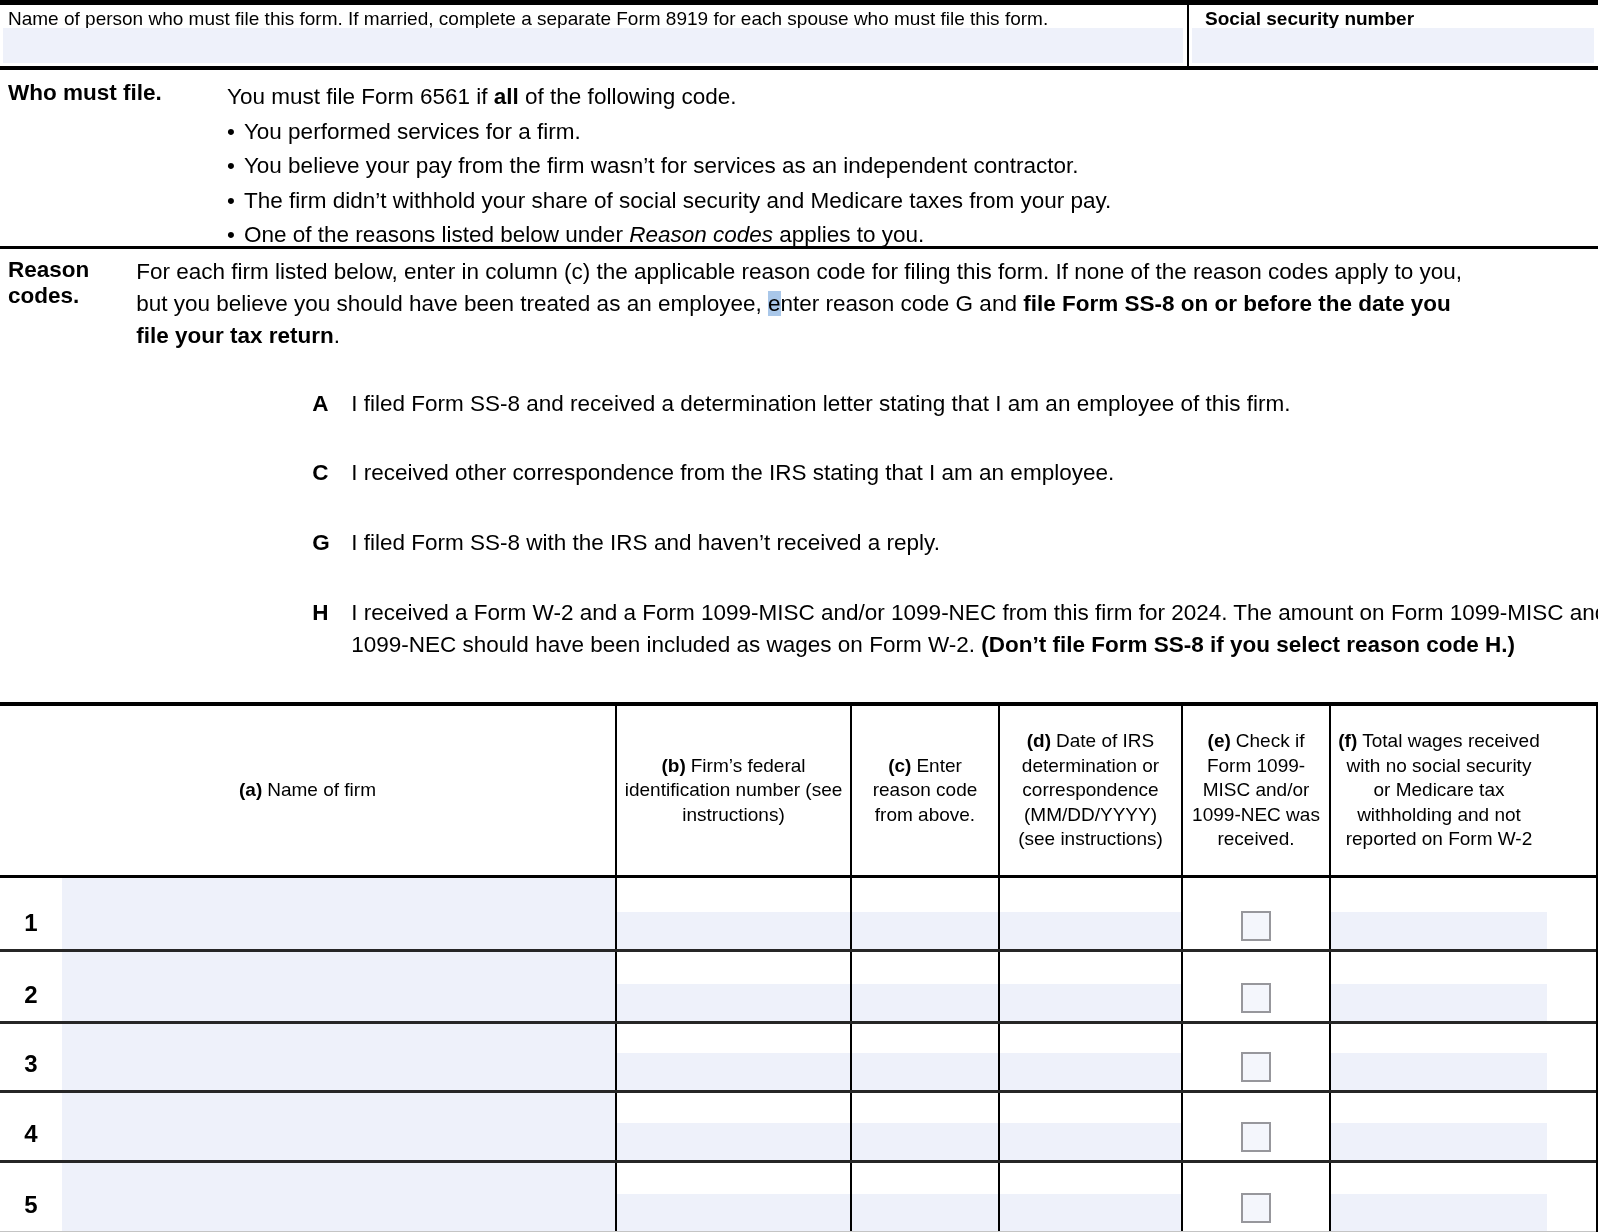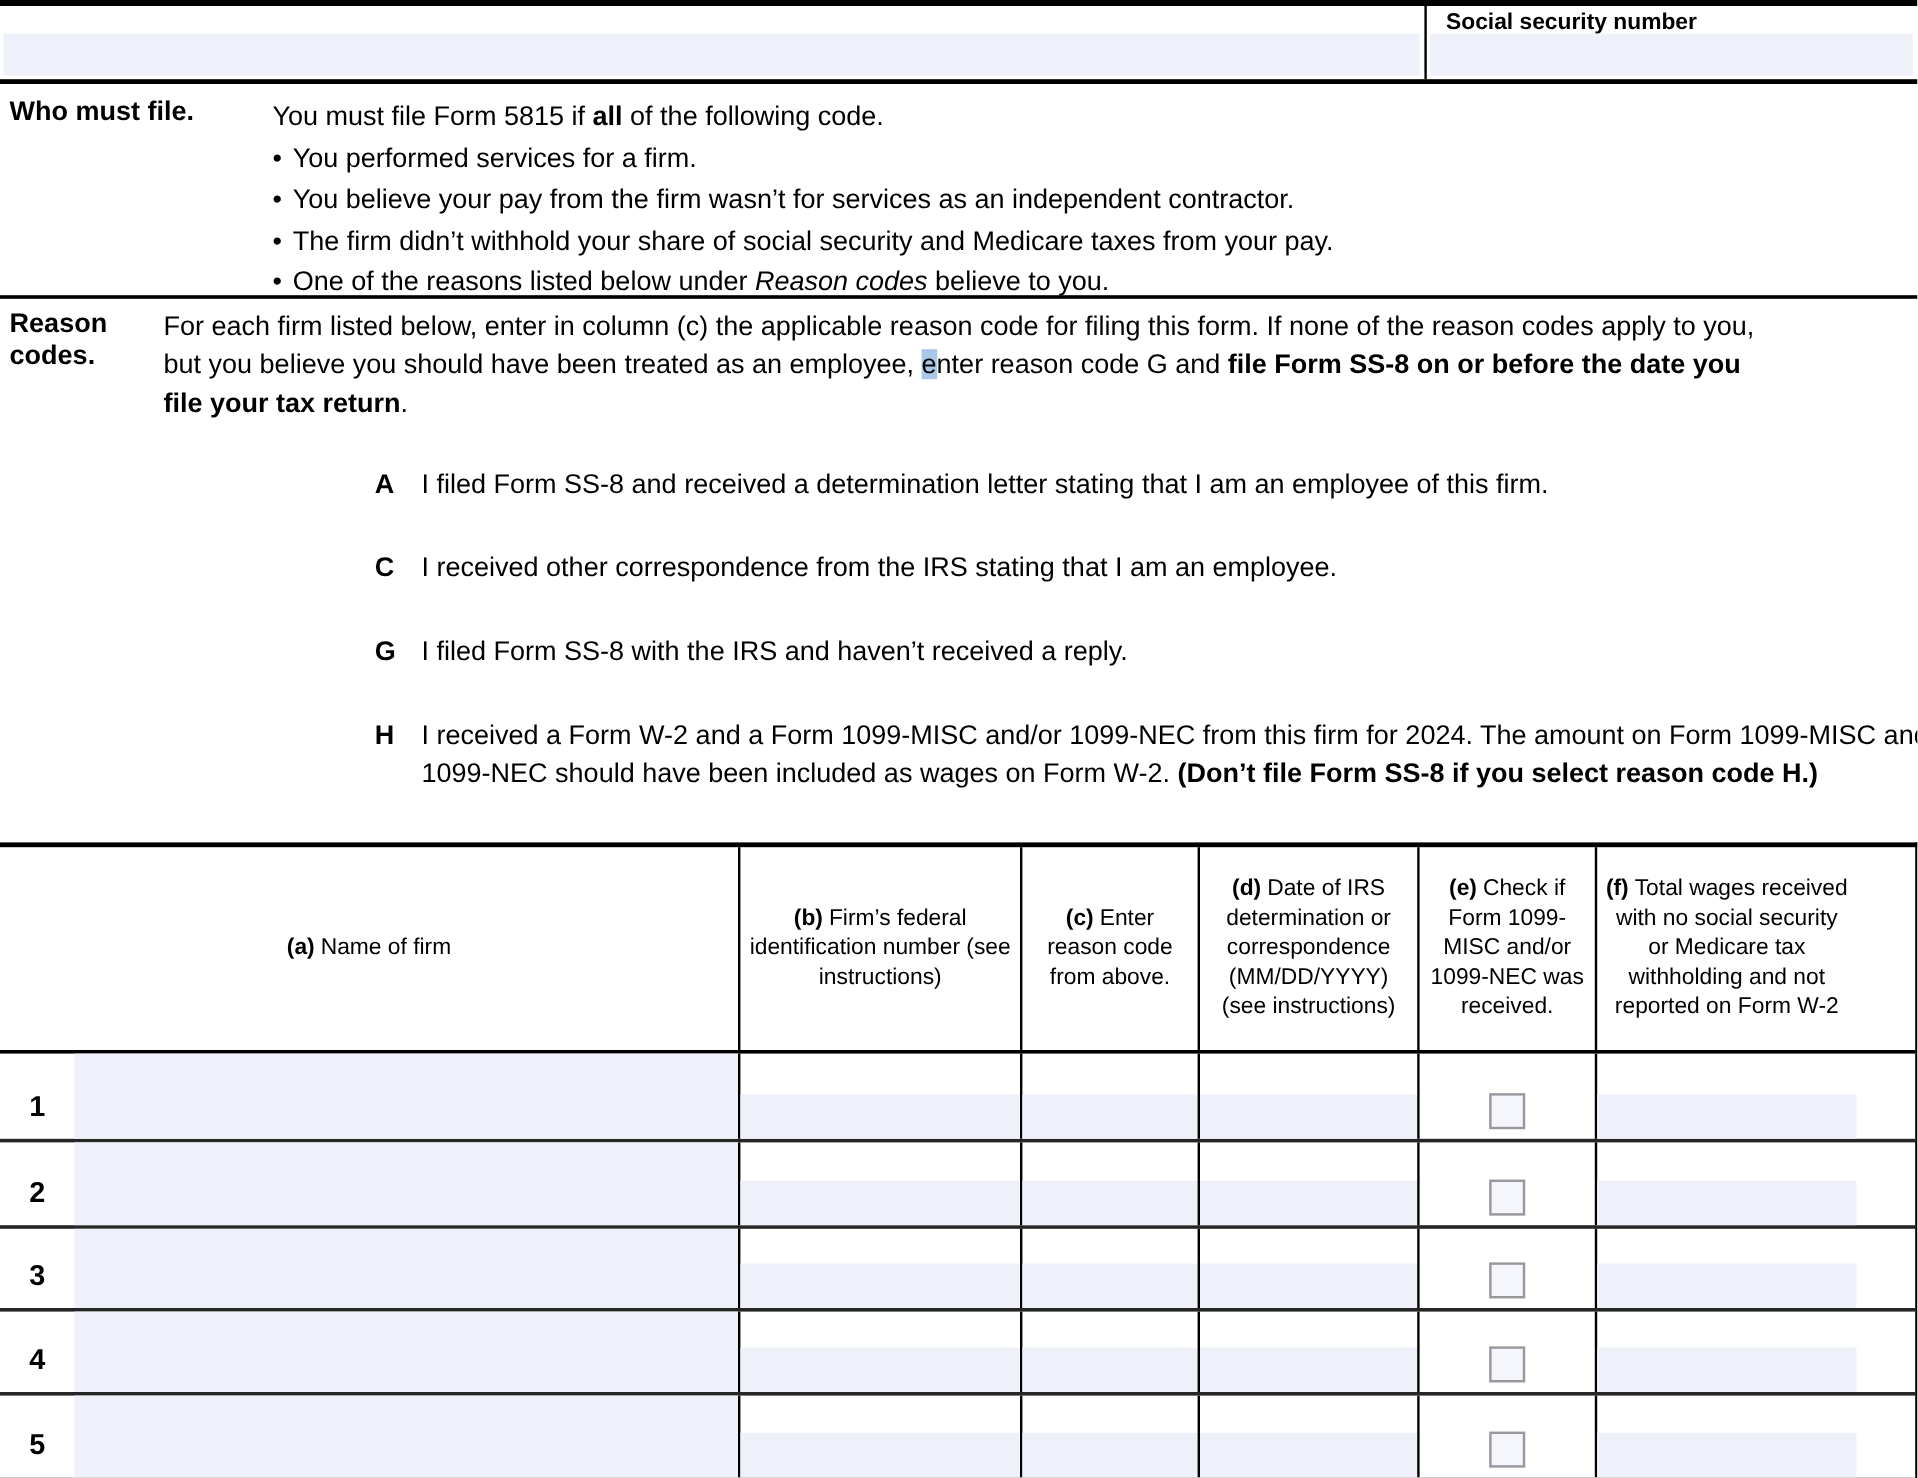--- a/index.html
+++ b/index.html
@@ -149,36 +149,37 @@
     background: #f4f6fc;
   }
 </style>
 </head>
 <body>
 
 <div class="page">
 
   <div class="top-row">
     <div class="top-cell name">
+      <div class="top-label">Name of person who must file this form. If married, complete a separate Form 8919 for each spouse who must file this form.</div>
       <div class="top-input"></div>
     </div>
     <div class="top-cell ssn">
       <div class="top-label">Social security number</div>
       <div class="top-input"></div>
     </div>
   </div>
 
   <div class="section who">
     <div class="sec-label">Who must file.</div>
     <div class="sec-body">
-      <div class="line"><span>You must file Form 5815 if </span><b>all</b><span> of the following code.</span></div>
+      <div class="line"><span>You must file Form 6561 if </span><b>all</b><span> of the following code.</span></div>
       <div class="line"><span class="bullet-dot">•</span><span>You performed services for a firm.</span></div>
       <div class="line"><span class="bullet-dot">•</span><span>You believe your pay from the firm wasn’t for services as an independent contractor.</span></div>
       <div class="line"><span class="bullet-dot">•</span><span>The firm didn’t withhold your share of social security and Medicare taxes from your pay.</span></div>
-      <div class="line"><span class="bullet-dot">•</span><span>One of the reasons listed below under </span><i>Reason codes</i><span> believe to you.</span></div>
+      <div class="line"><span class="bullet-dot">•</span><span>One of the reasons listed below under </span><i>Reason codes</i><span> applies to you.</span></div>
     </div>
   </div>
 
   <div class="section reason">
     <div class="sec-label">Reason codes.</div>
     <div class="sec-body">
       <div class="intro"><span>For each firm listed below, enter in column (c) the applicable reason code for filing this form. If none of the reason codes apply to you, but you believe you should have been treated as an employee, </span><span class="hl">e</span><span>nter reason code G and </span><b>file Form SS-8 on or before the date you file your tax return</b><span>.</span></div>
       <div class="codes">
         <div class="code-item a">
           <div class="code-letter">A</div>

